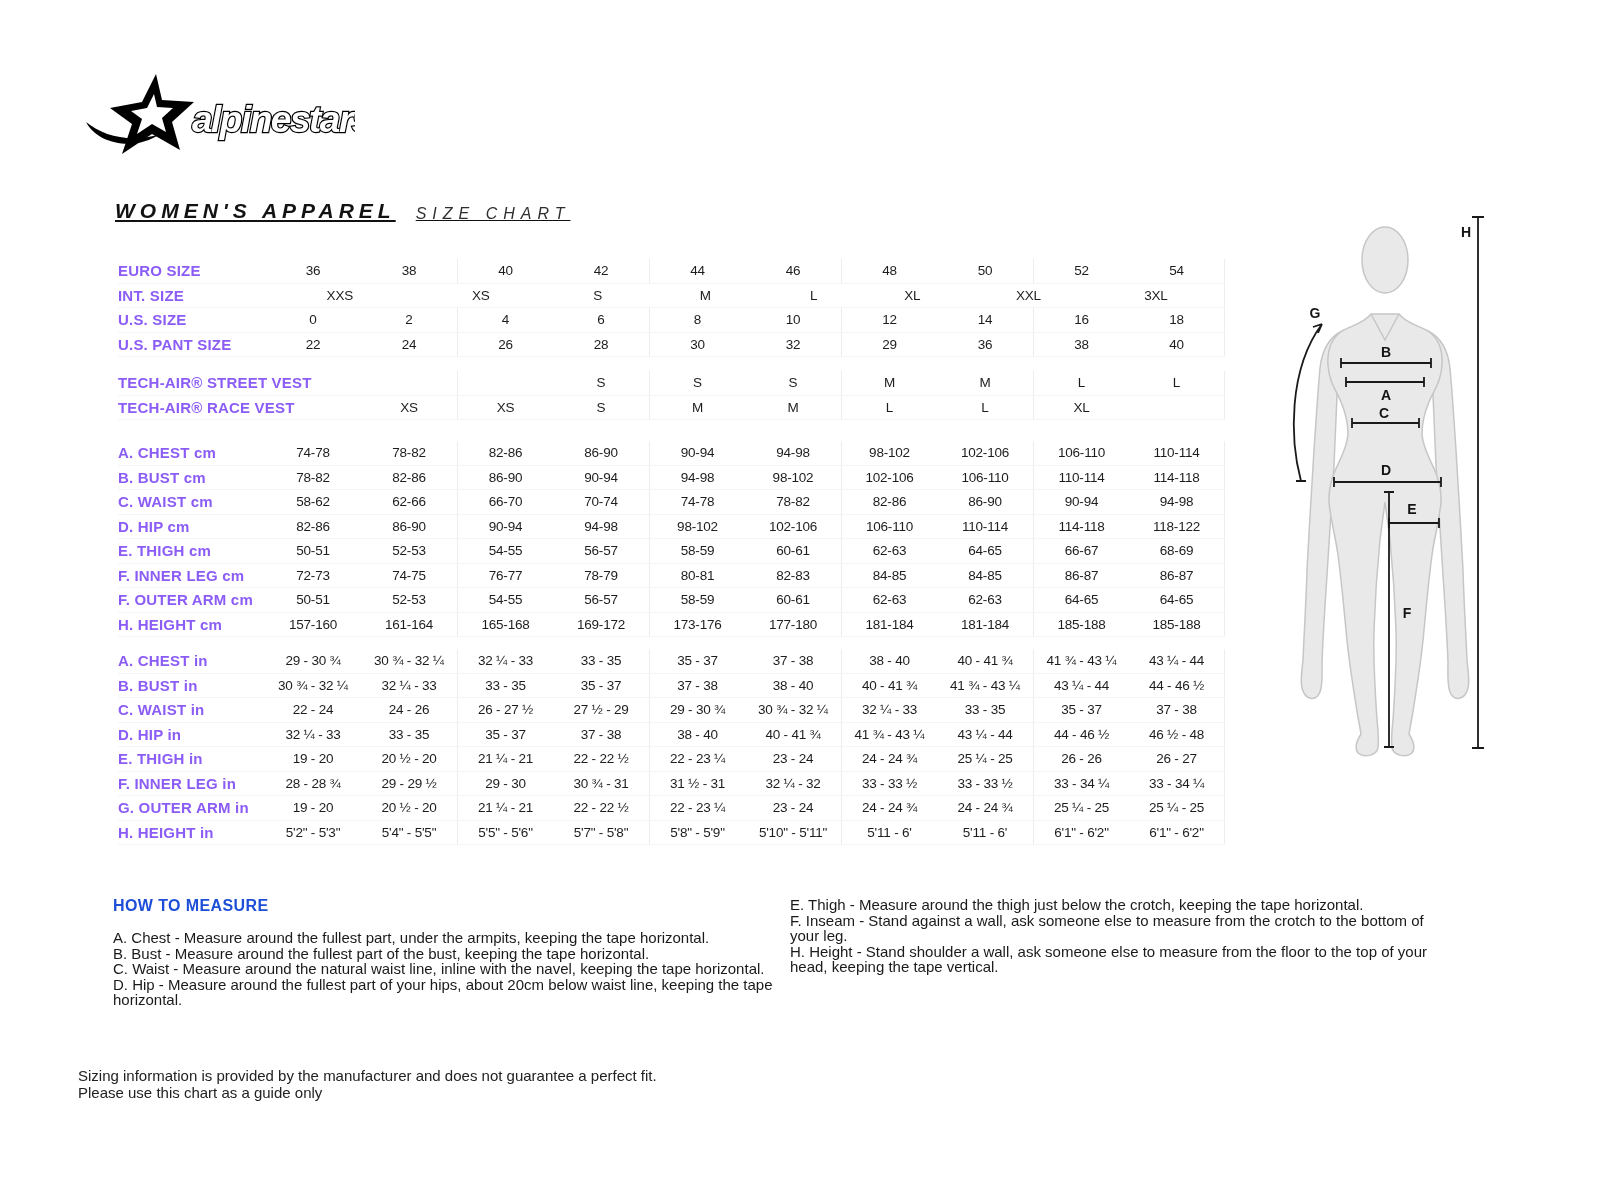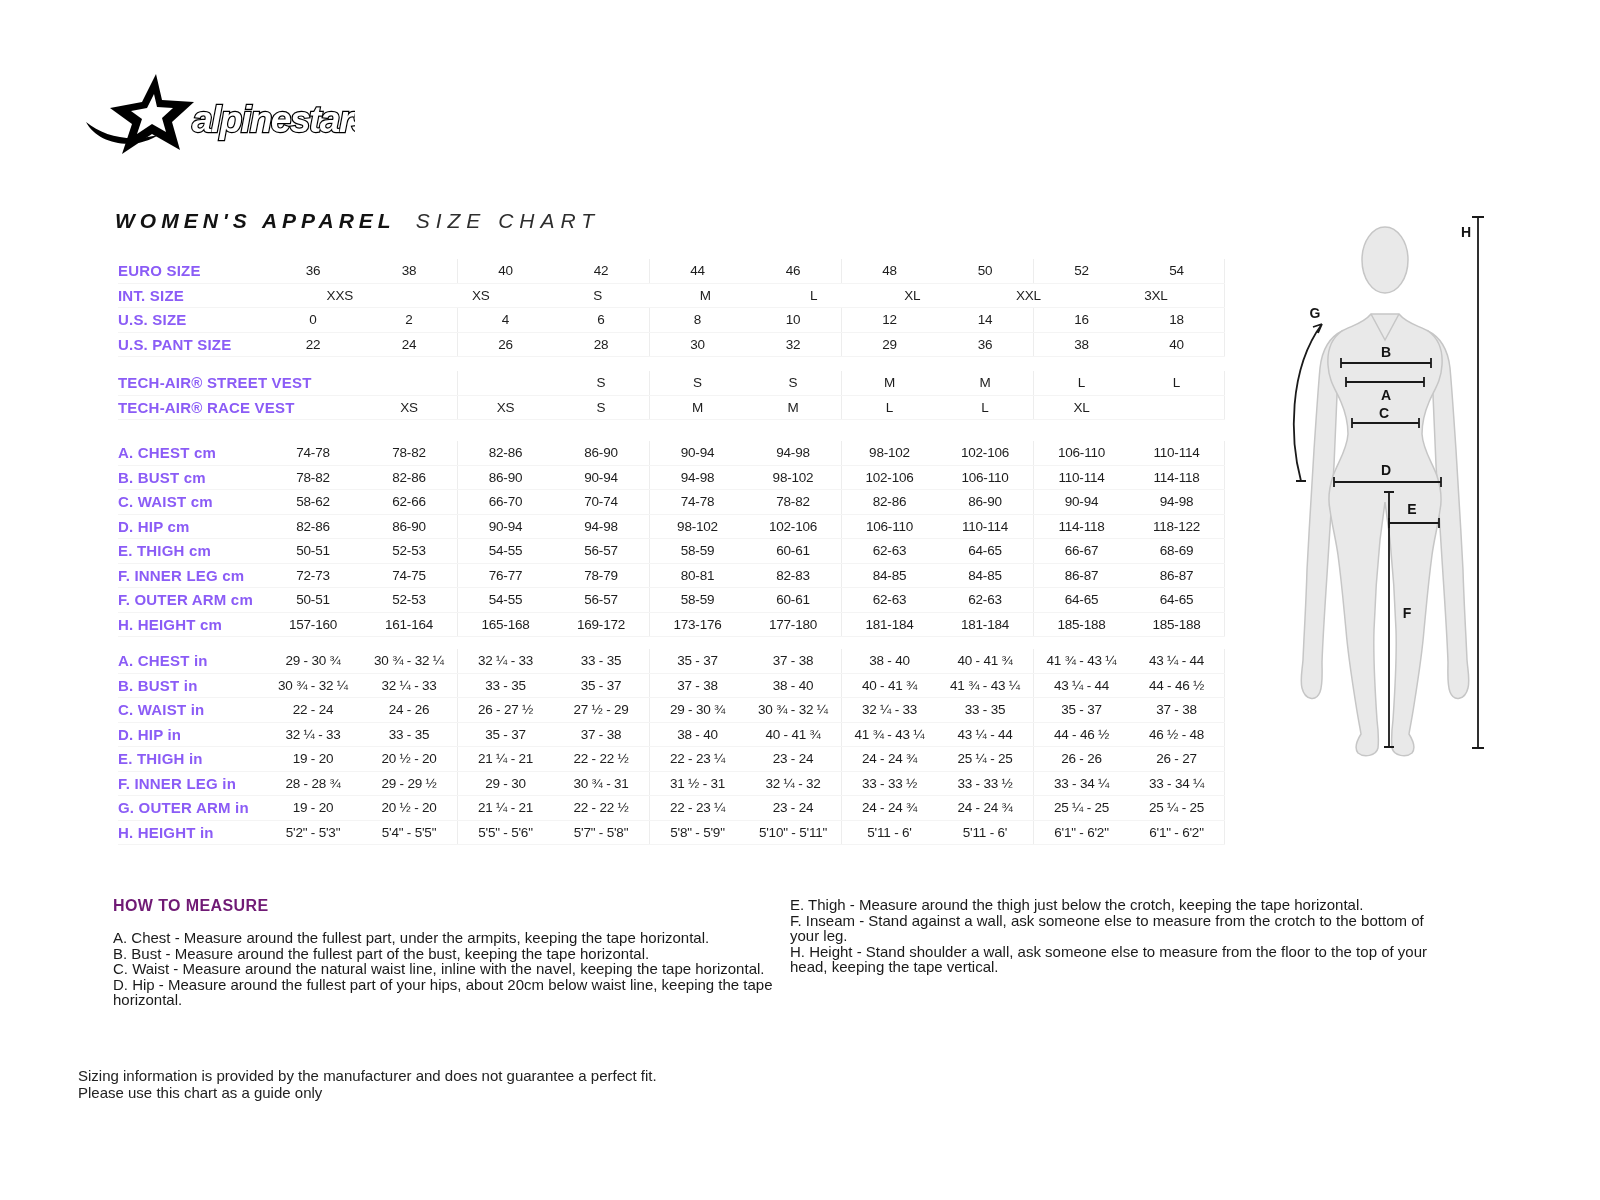--- a/index.html
+++ b/index.html
@@ -5,43 +5,43 @@
   html,body { margin:0; padding:0; background:#ffffff; }
   .page {
     position:relative; width:1600px; height:1200px; background:#ffffff;
     font-family:"Liberation Sans", sans-serif; color:#111; overflow:hidden;
   }
 
   
   .logo { position:absolute; left:80px; top:70px; width:275px; height:92px; }
 
   
-  .title { position:absolute; left:115px; top:209px; display:flex; gap:20px; align-items:flex-end; white-space:nowrap; }
+  .title { position:absolute; left:115px; top:199px; display:flex; gap:20px; align-items:flex-end; white-space:nowrap;text-decoration:underline; }
   .title .main { font-style:italic; font-weight:bold; font-size:21px; letter-spacing:5px; color:#121212; }
-  .title .sub  { font-style:italic; font-weight:400; font-size:21px; letter-spacing:6px; color:#2e2e2e; }
+  .title .sub  { font-style:italic; font-weight:400; font-size:16px; letter-spacing:6px; color:#2e2e2e; }
 
   
   .size-table { position:absolute; left:118px; top:259px; width:1107px; }
   .trow { display:flex; align-items:center; height:24.5px; border-bottom:1px solid #f4f4f4; box-sizing:border-box; }
   .rlabel { flex:0 0 147px; width:147px; font-weight:bold; font-size:15px; letter-spacing:0.2px;
             white-space:nowrap; overflow:visible; color:#8b5cf6; }
   .cell { flex:0 0 96px; width:96px; text-align:center; font-size:13.5px; color:#1d1d1d;
           letter-spacing:-0.2px; box-sizing:border-box; height:100%; display:flex; align-items:center; justify-content:center; }
   .trow .cell:nth-child(2n):not(:nth-child(2)) { border-left:1px solid #ededed; }
   .trow .cell:last-child { border-right:1px solid #ededed; }
   .gap1 { height:14px; } .gap2 { height:21px; } .gap3 { height:12px; }
 
   
   .int-area { position:relative; flex:1; height:100%; border-right:1px solid #ededed; }
   .int-val { position:absolute; top:50%; transform:translate(-50%,-50%); font-size:13.5px; color:#1d1d1d; letter-spacing:-0.2px; }
 
   
   .howto-left  { position:absolute; left:113px; top:897px; width:665px; }
   .howto-right { position:absolute; left:790px; top:897px; width:660px; }
-  .howto-heading { font-weight:bold; font-size:16px; letter-spacing:0.4px; margin-bottom:15px; color:#701a75; }
+  .howto-heading { font-weight:bold; font-size:16px; letter-spacing:0.4px; margin-bottom:15px; color:#1d4ed8; }
   .howline { font-size:15px; line-height:15.6px; color:#1a1a1a; }
 
   
   .disclaimer { position:absolute; left:78px; top:1068px; }
   .disclaimer div { font-size:15px; line-height:16.5px; color:#222; }
 
   
   .figure { position:absolute; left:1278px; top:210px; width:222px; height:562px; }
   .figure svg text { font-family:"Liberation Sans", sans-serif; font-size:14px; font-weight:600; fill:#141414; }
 </style>

